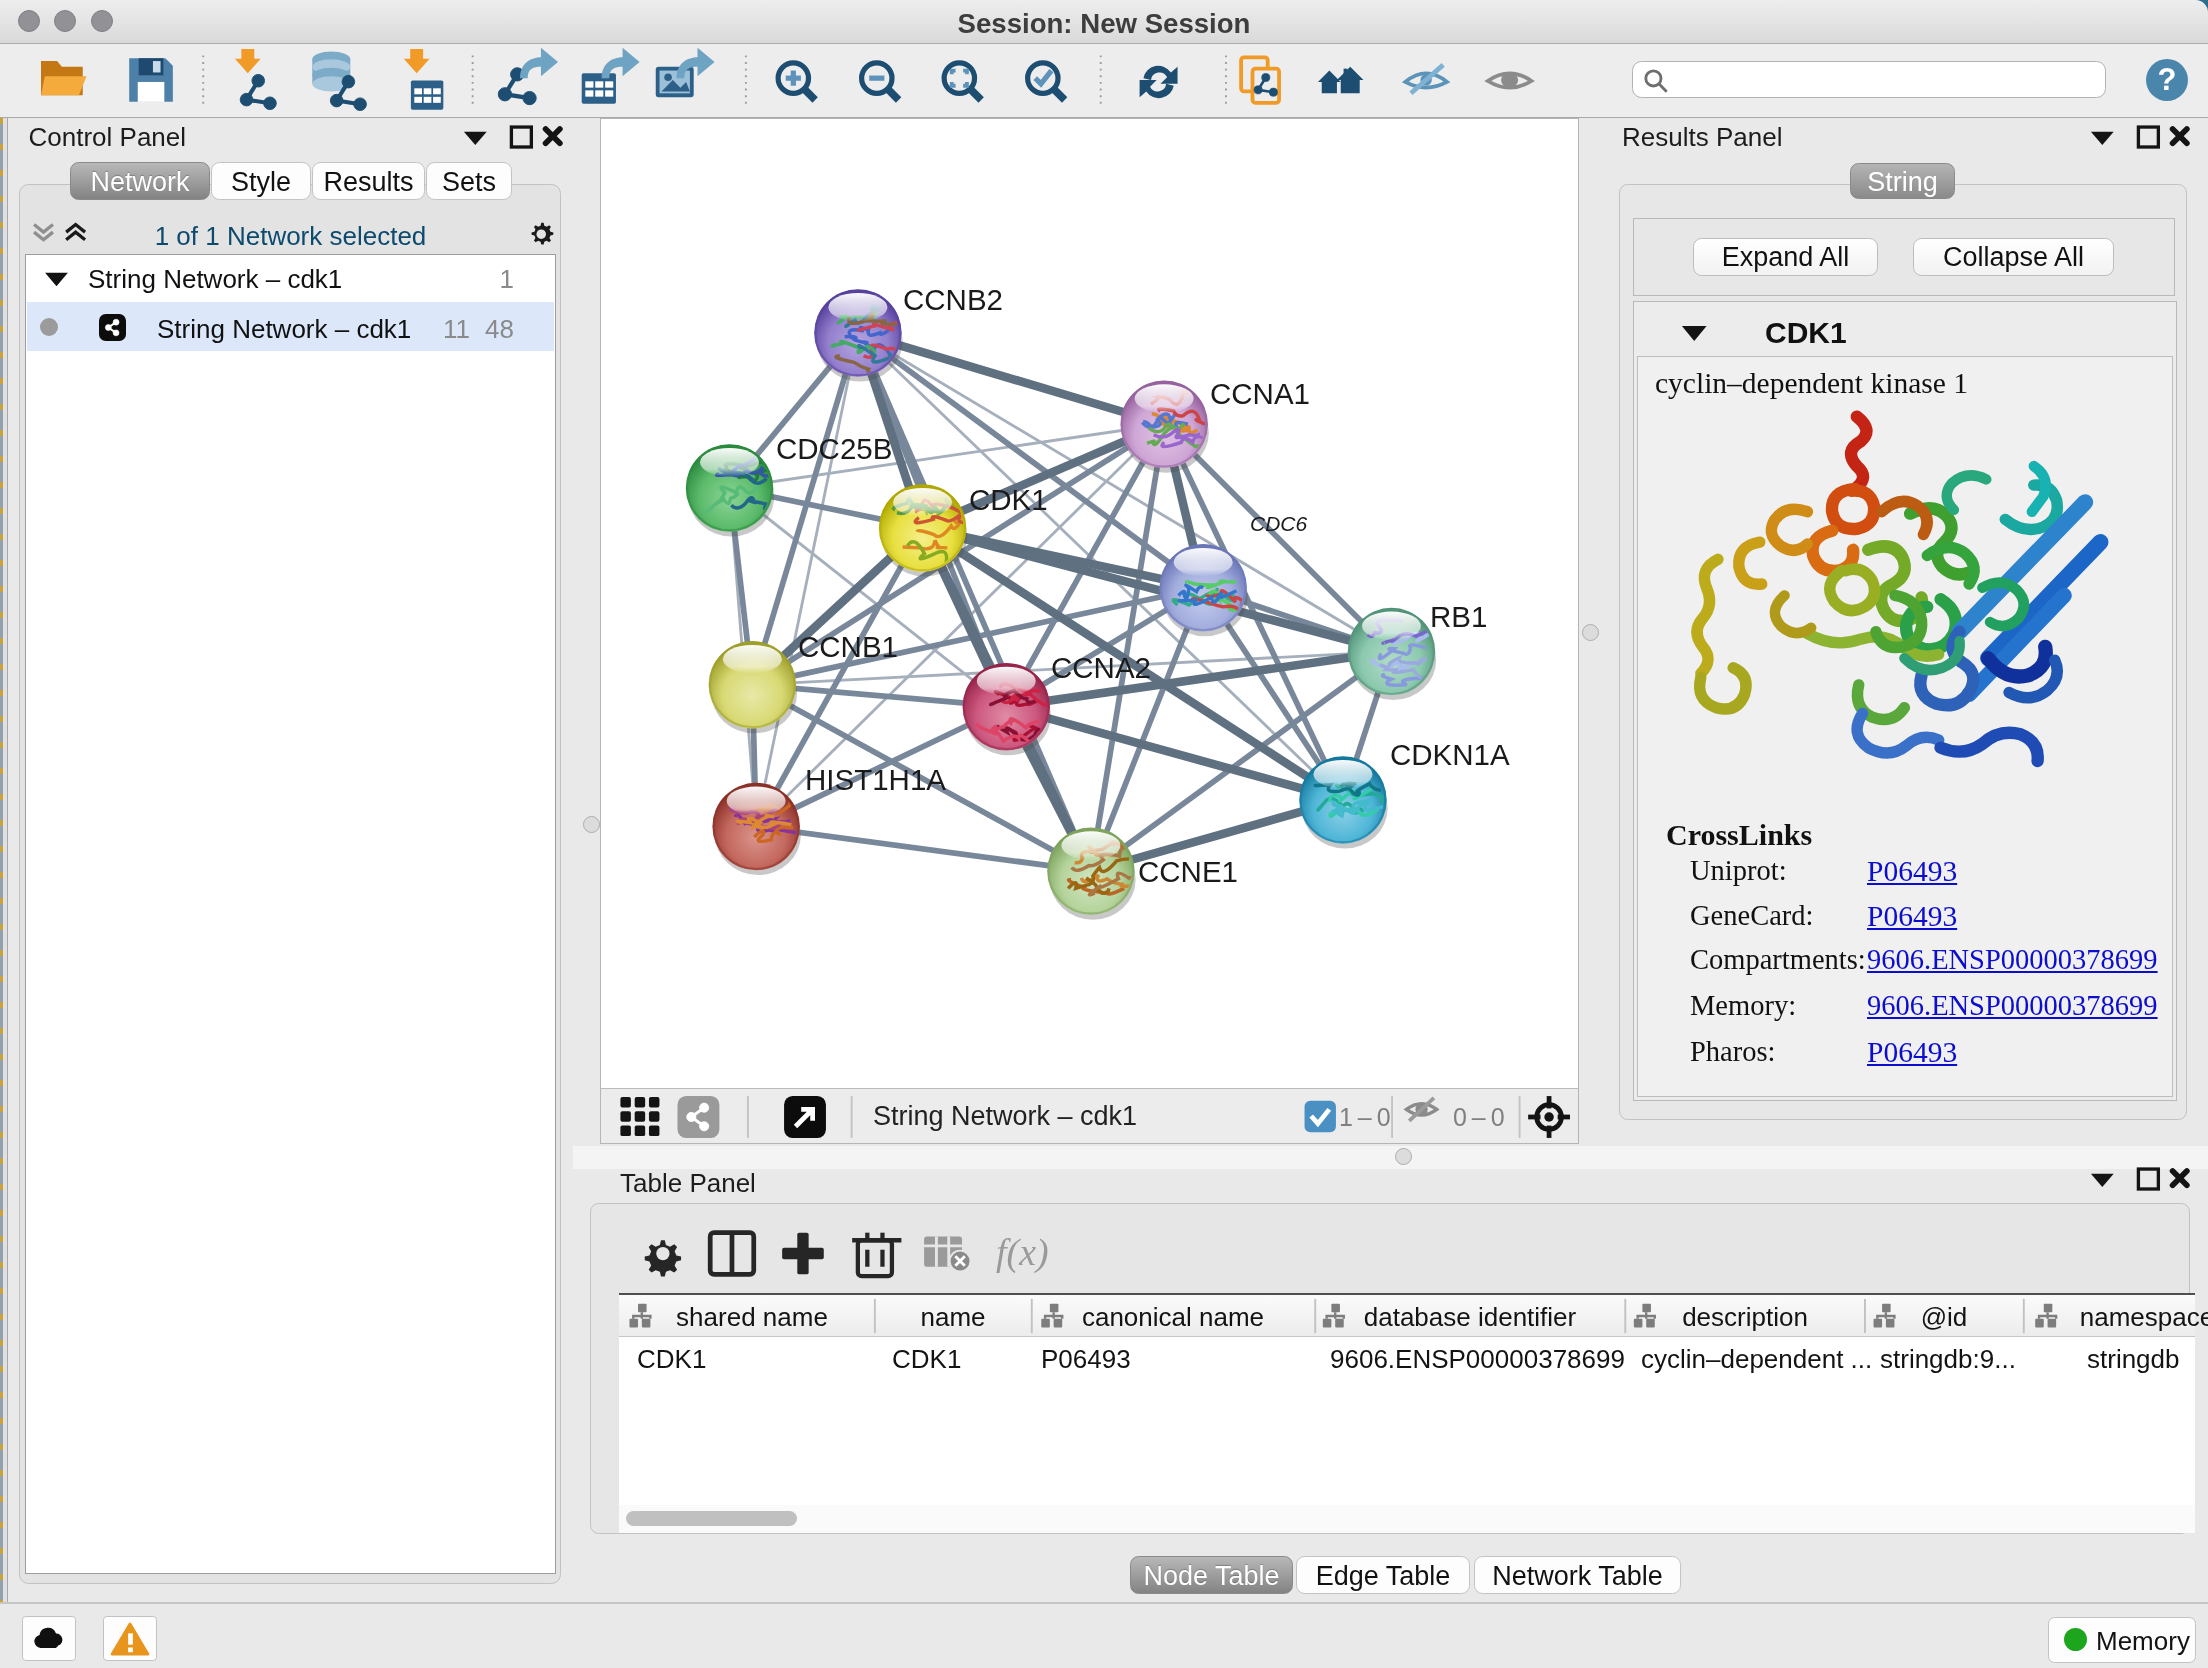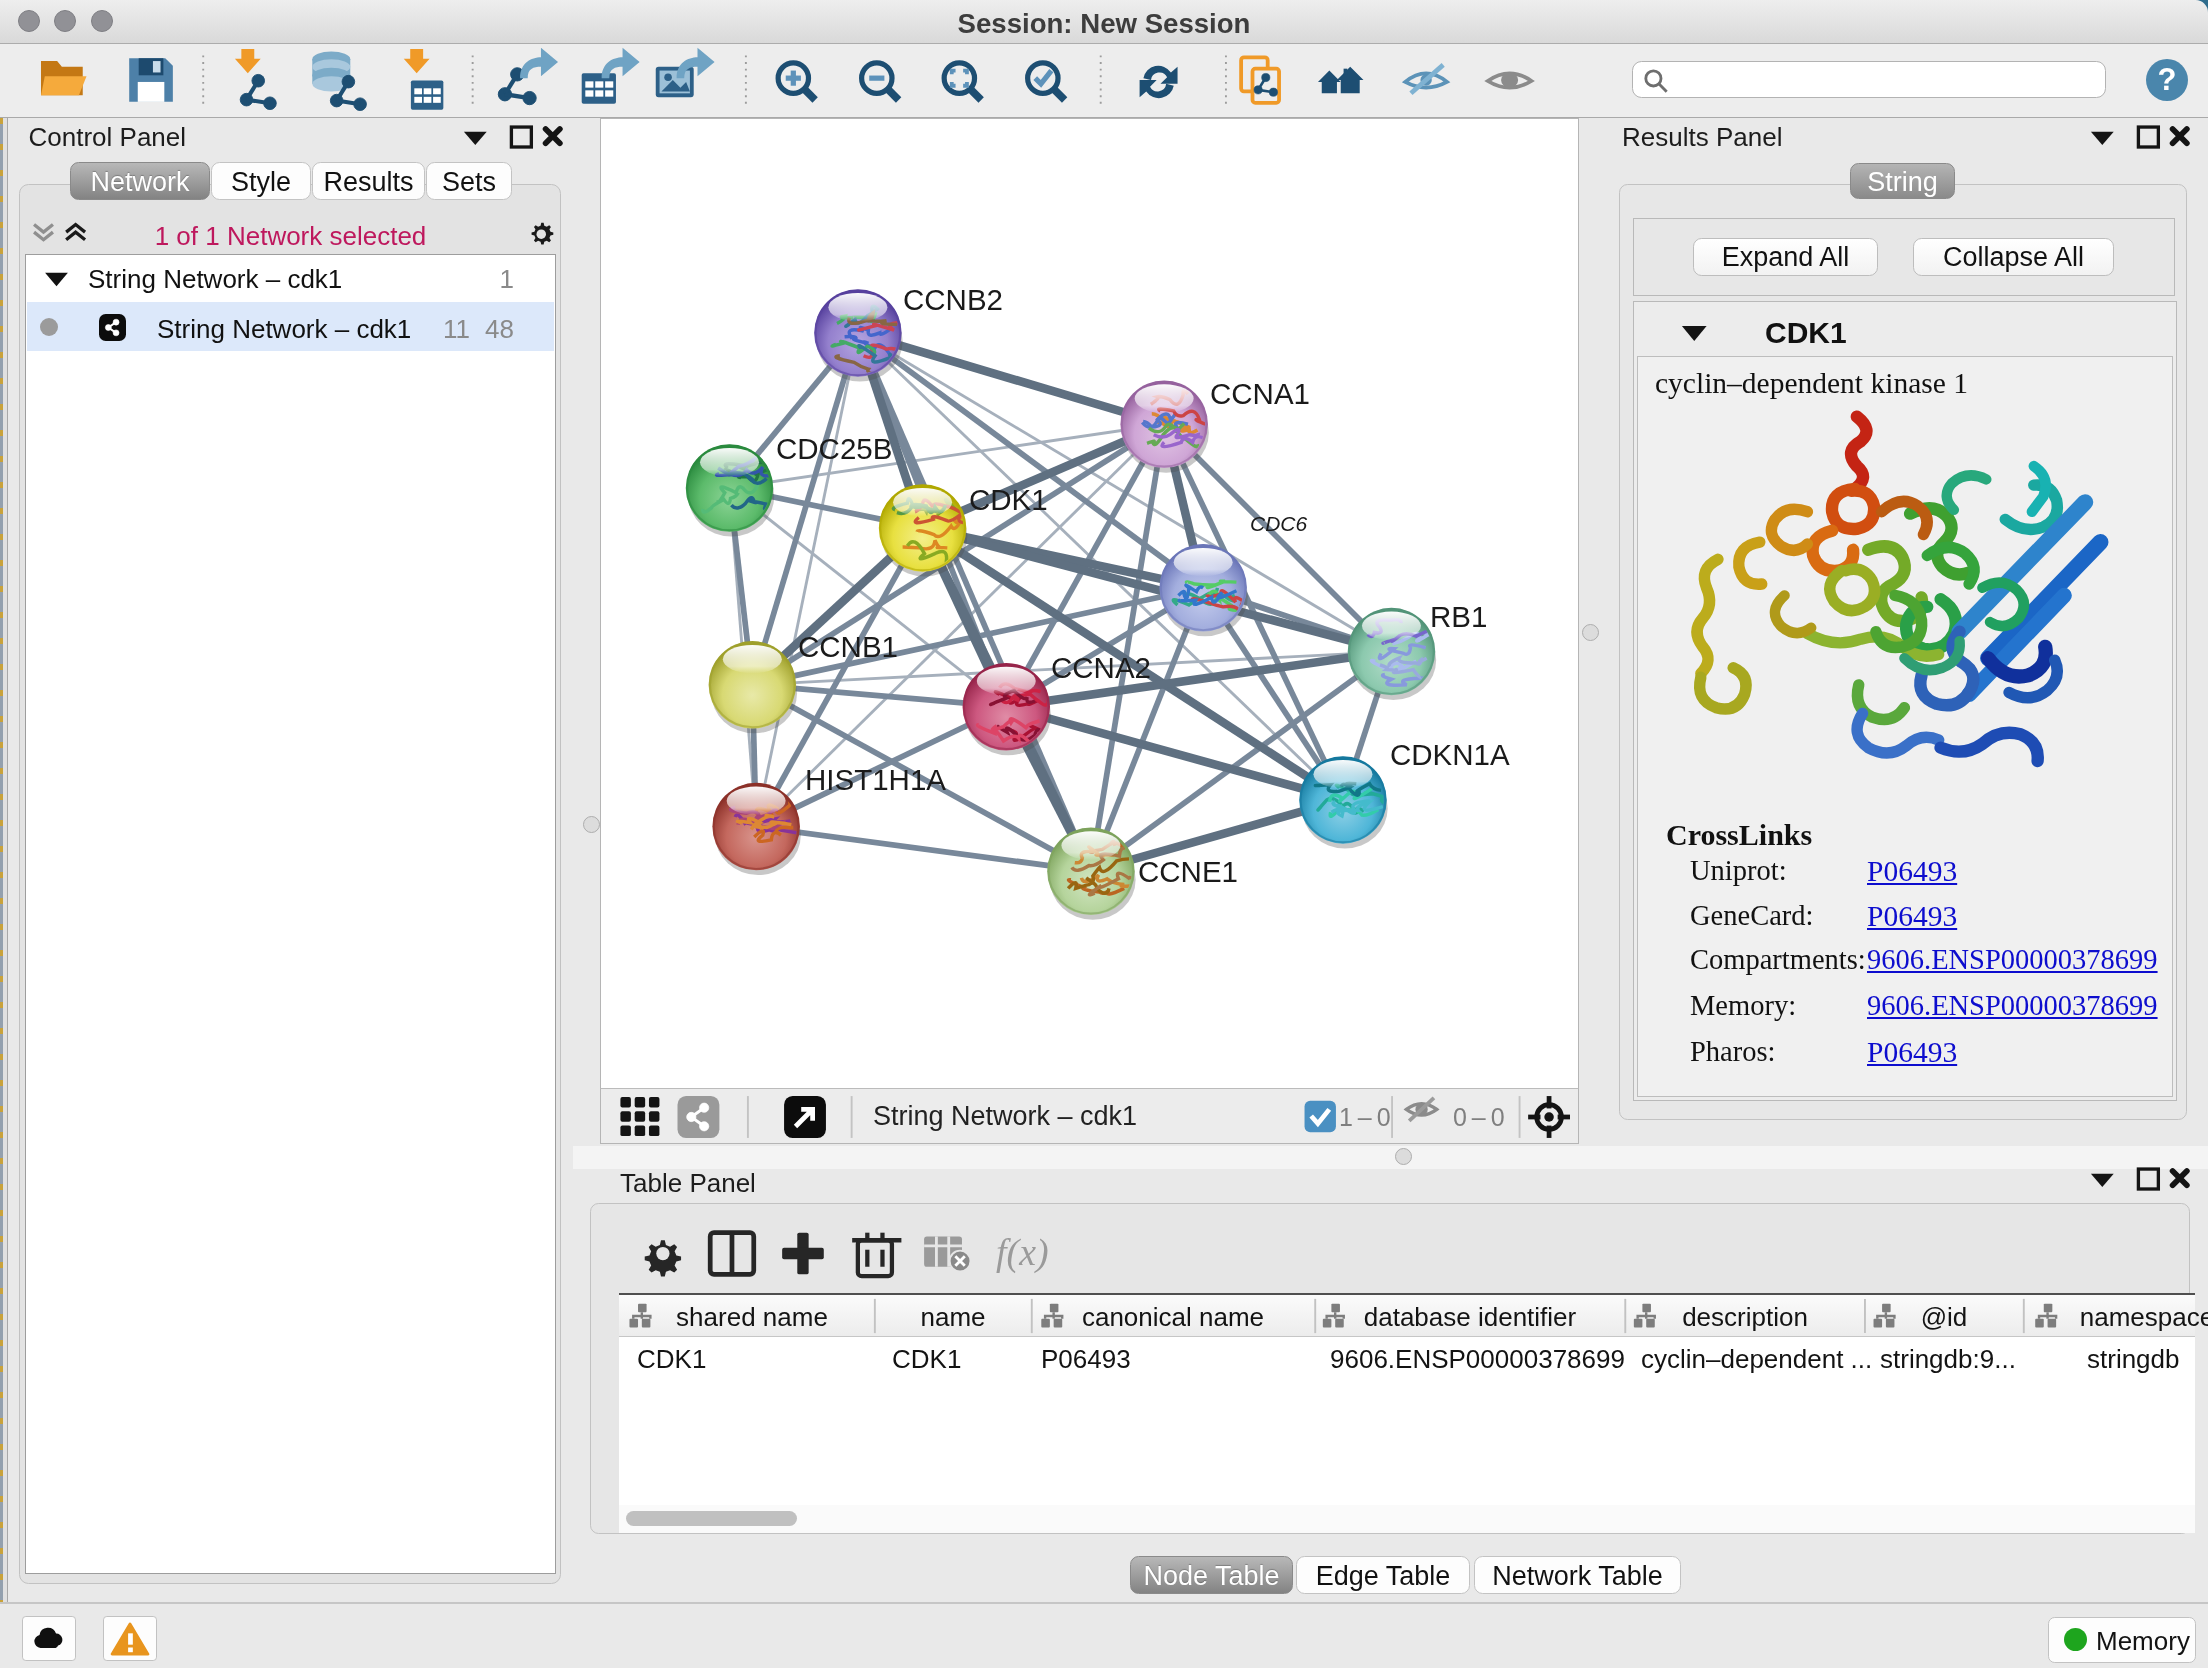--- a/index.html
+++ b/index.html
@@ -212,21 +212,21 @@
 <svg class="abs" style="left:32px;top:217px;" width="57" height="34" viewBox="0 0 60 36">
 <g stroke="#8f8f8f" stroke-width="3.5" fill="none">
         <path d="M2 8 L12 16 L22 8"></path>
         <path d="M2 16 L12 24 L22 16"></path>
       </g>
 <g stroke="#1a1a1a" stroke-width="3.5" fill="none">
         <path d="M36 16 L46 8 L56 16"></path>
         <path d="M36 24 L46 16 L56 24"></path>
       </g>
 </svg>
-<div class="abs" style="left:86px;top:221px;width:409px;text-align:center;font-size:26px;color:#be185d;">1 of 1 Network selected</div>
+<div class="abs" style="left:86px;top:221px;width:409px;text-align:center;font-size:26px;color:#0c4a6e;">1 of 1 Network selected</div>
 <svg class="abs" style="left:527px;top:219px;" width="28.5" height="28.5" viewBox="0 0 30 30">
       <path fill="#1a1a1a" d="M15 4 l2.5 0 .7 3 2.6 1.1 2.6-1.6 1.8 1.8-1.6 2.6 1.1 2.6 3 .7 0 2.5 -3 .7 -1.1 2.6 1.6 2.6 -1.8 1.8 -2.6-1.6 -2.6 1.1 -.7 3 -2.5 0 -.7-3 -2.6-1.1 -2.6 1.6 -1.8-1.8 1.6-2.6 -1.1-2.6 -3-.7 0-2.5 3-.7 1.1-2.6 -1.6-2.6 1.8-1.8 2.6 1.6 2.6-1.1 .7-3 Z"></path>
       <circle cx="15" cy="16" r="5" fill="#e3e3e3"></circle>
     </svg>
 <div class="abs" style="left:25px;top:254px;width:531px;height:1320px;background:#ffffff;border:1.9px solid #9d9d9d;box-sizing:border-box;"></div>
 
 <svg class="abs" style="left:44px;top:270px;" width="25" height="19" viewBox="0 0 26 20">
       <path d="M1 3 L25 3 L13 17 Z" fill="#121212"></path>
     </svg>
 <div class="abs" style="left:88px;top:264px;font-size:26px;color:#111;">String Network – cdk1</div>

